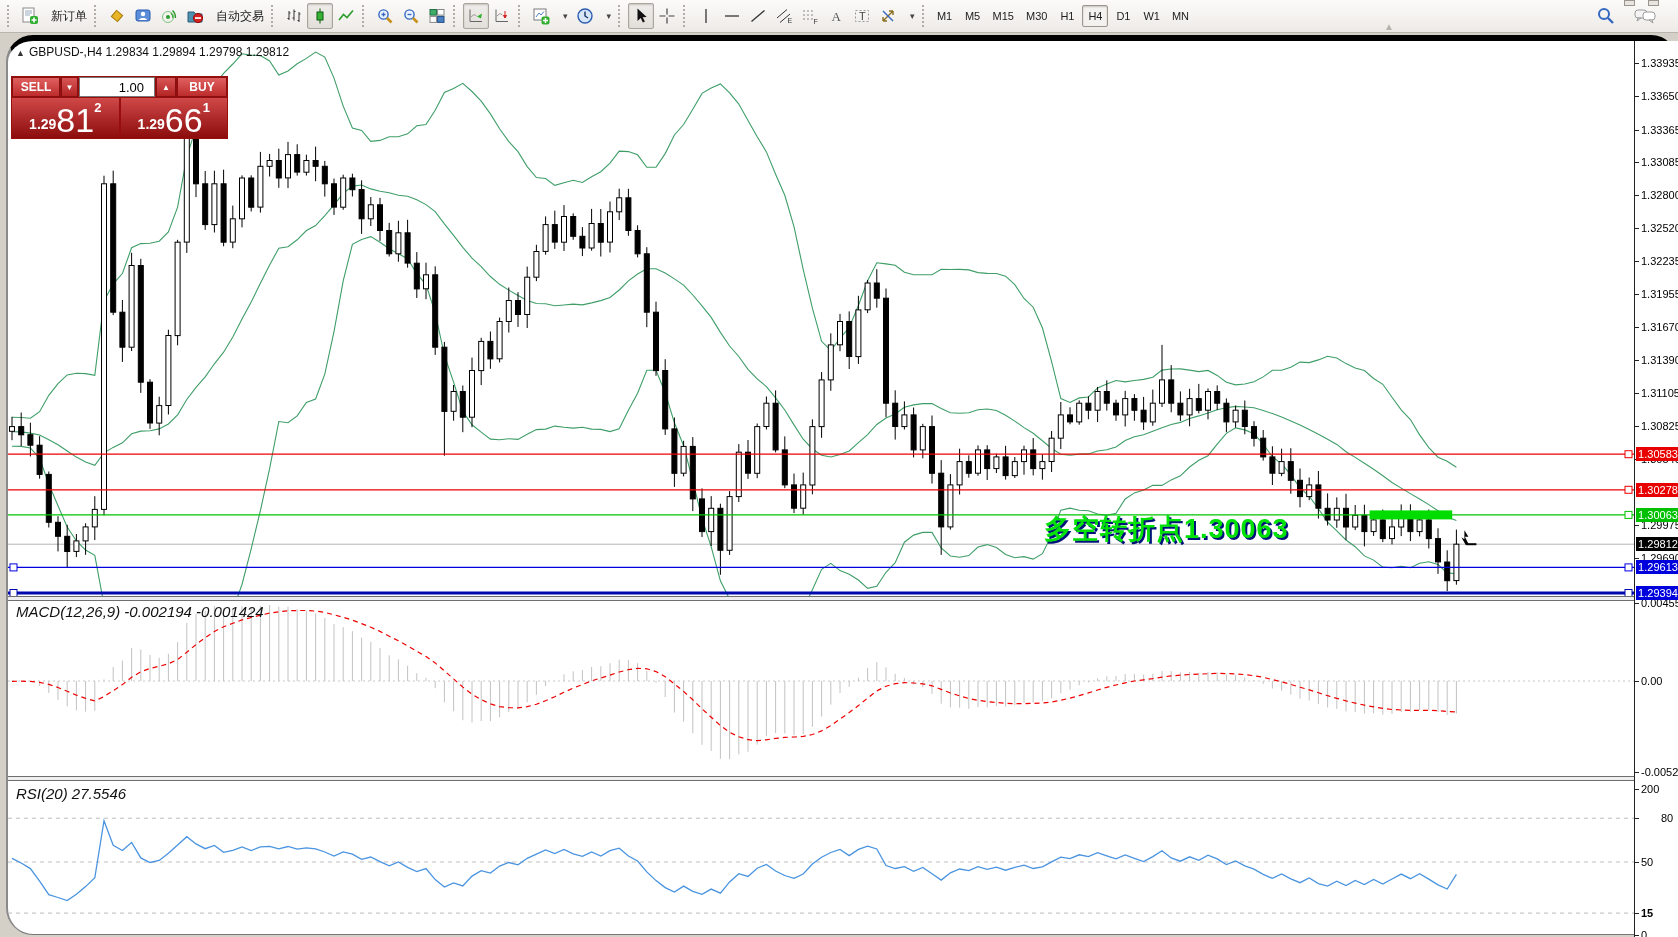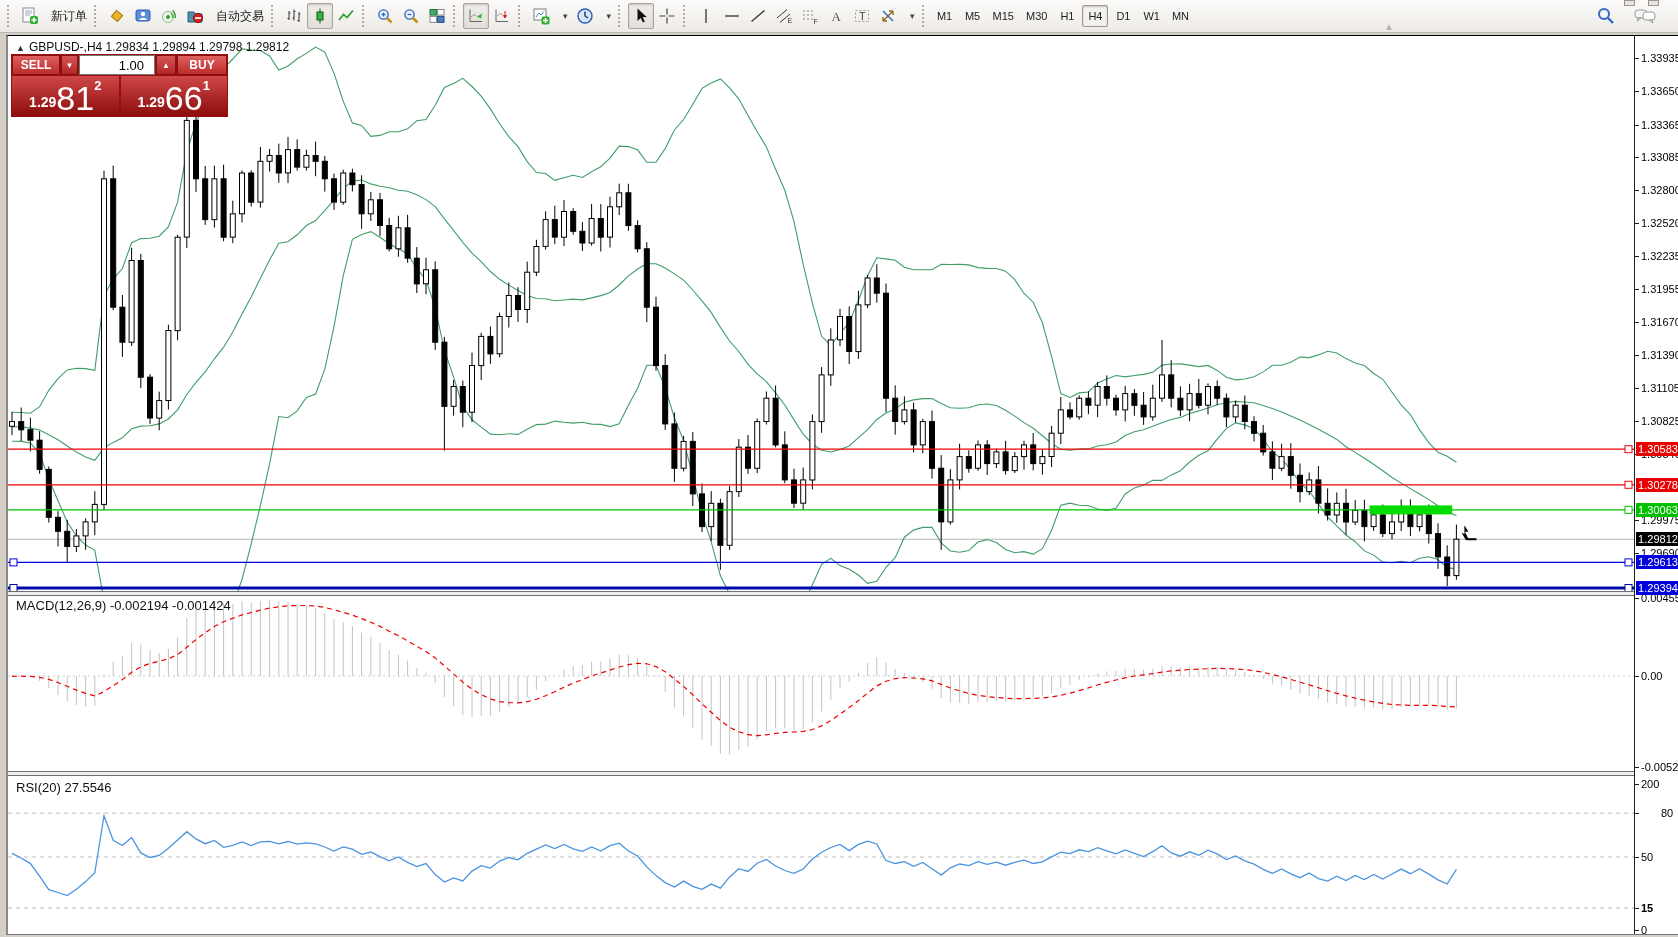--- a/index.html
+++ b/index.html
@@ -17,38 +17,38 @@
                  box-shadow:inset 0 1px 2px rgba(0,0,0,.18); }
   .tbtn svg { display:block; }
   .tbtn .caret { font-size:9px; color:#444; margin-left:1px; }
   .tf { height:22px; min-width:26px; padding:0 4px; display:flex; align-items:center;
         justify-content:center; font-size:11px; color:#222; border:1px solid transparent; border-radius:2px; }
   .tf.active { background:#f4f2ef; border-color:#9c978e; box-shadow:inset 0 1px 2px rgba(0,0,0,.2); }
   .tb-right { margin-left:auto; display:flex; align-items:center; gap:10px; padding-right:14px; }
   .winbox { position:absolute; top:0; width:11px; height:6px; border:1px solid #9a968e; background:#e8e5e0; }
   
   .cw { position:absolute; left:6px; top:35px; width:1672px; height:900px; background:#fff;
-        border-top:1px solid #000000; border-left:2px solid #8a8a8a; border-bottom:1px solid #777; }
+        border-top:6px solid #000000; border-left:2px solid #8a8a8a; border-bottom:1px solid #777;border-radius:27px; }
   .plot-svg { position:absolute; left:0; top:0; }
   .axis { position:absolute; left:1626px; top:0; width:46px; height:898px; background:#fff;
           border-left:1px solid #222; }
   .alabel { position:absolute; left:6px; font-size:11px; color:#000; transform:translateY(-6px); }
   .atick { position:absolute; left:0; width:4px; height:1px; background:#222; }
   .badge { position:absolute; left:1px; width:44px; height:14px; transform:translateY(-7px);
            color:#fff; font-size:11px; line-height:14px; text-align:center; }
   .sep { position:absolute; left:0; width:1672px; height:5px; background:#efefef;
          border-top:1px solid #6e6e6e; border-bottom:1px solid #6e6e6e; }
-  .paneLabel { position:absolute; font-size:13px; color:#111; }
+  .paneLabel { position:absolute; font-size:15px; color:#111;font-style:italic; }
   .symline { position:absolute; left:8px; top:4px; font-size:12px; color:#111; }
   .symline .tri { font-size:9px; color:#333; margin-right:4px; }
   .annot { position:absolute; font-size:27px; font-weight:bold; color:#00e106;
            text-shadow:2px 2px 0 #00137a; letter-spacing:1px; }
   .splitter-arrow { position:absolute; color:#b5b2ac; font-size:10px; }
   
-  .tp { position:absolute; left:3px; top:18px; width:217px; height:63px; background:#9a0d0d; padding:1px; }
+  .tp { position:absolute; left:3px; top:35px; width:217px; height:63px; background:#9a0d0d; padding:1px; }
   .tp-row1 { display:flex; height:20px; gap:1px; }
   .tp-btn { background:linear-gradient(#e06060,#bd2c2c); color:#fff; font-size:12px; font-weight:bold;
             display:flex; align-items:center; justify-content:center; border:1px solid #871111; }
   .tp-spin { width:17px; background:linear-gradient(#d95555,#b32525); color:#fff; font-size:8px;
              display:flex; align-items:center; justify-content:center; border:1px solid #871111; }
   .tp-input { width:76px; background:#fff; border:1px solid #777; font-size:13px; color:#000;
               text-align:right; padding-right:10px; font-family:"Liberation Sans",sans-serif; }
   .tp-row2 { display:flex; height:40px; gap:2px; margin-top:1px; }
   .tp-price { flex:1; background:linear-gradient(#d04848,#8c0c0c); color:#fff; display:flex;
               align-items:flex-end; justify-content:center; padding-bottom:3px; }
@@ -858,20 +858,21 @@
         <span class="sup">2</span>
       </div>
       <div class="tp-price">
         <span class="pre">1.29</span>
         <span class="big">66</span>
         <span class="sup">1</span>
       </div>
     </div>
   </div>
 
+  <div class="annot" style="left:1036px; top:470px;">多空转折点1.30063</div>
 
   <div class="sep" style="top:555px"></div>
   <div class="sep" style="top:735px"></div>
 
   <div class="paneLabel" style="left:8px; top:562px;">MACD(12,26,9) -0.002194 -0.001424</div>
   <div class="paneLabel" style="left:8px; top:744px;">RSI(20) 27.5546</div>
 
   <div class="axis" id="axis">
       <div class="atick" style="top: 22px;"></div>
       <div class="alabel" style="top: 22px;">1.33935</div>

